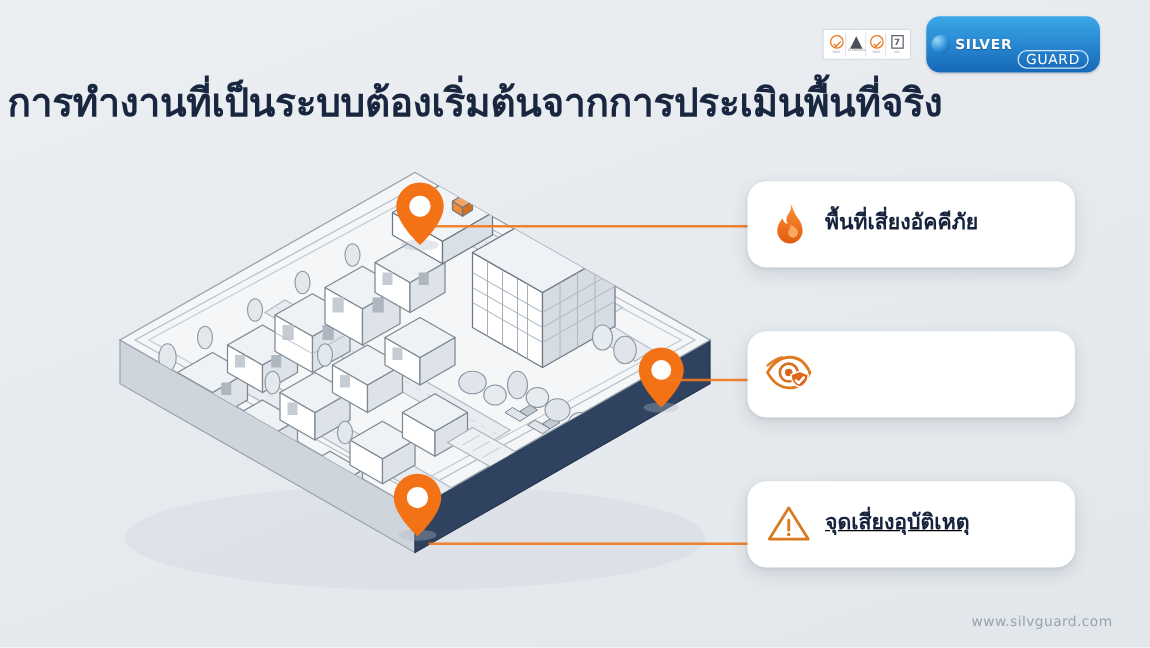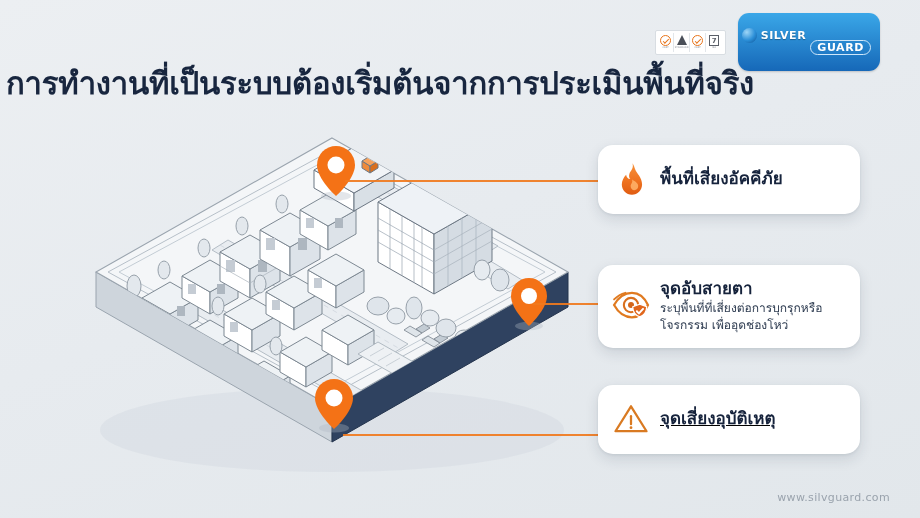--- a/index.html
+++ b/index.html
@@ -82,40 +82,40 @@
     margin-top: .5px;
     white-space: nowrap;
   }
 
   .brand-pill {
     display: flex;
     align-items: center;
     gap: 4px;
     background: linear-gradient(180deg, #3aa7e8 0%, #1668b8 100%);
     border-radius: 11px;
-    padding: 3px 9px 16px 4px;
+    padding: 3px 9px 3px 4px;
     box-shadow: 0 1px 2px rgba(0,0,0,.18);
   }
   .brand-dot {
     width: 15px; height: 15px;
     border-radius: 50%;
     background: radial-gradient(circle at 32% 28%, #9ed6f7 0%, #2b8fd8 55%, #0d4f91 100%);
     flex: none;
   }
   .brand-word {
     color: #ffffff;
     font-size: 11px;
     font-weight: bold;
     letter-spacing: .6px;
     text-shadow: 0 1px 1px rgba(0,0,0,.3);
   }
   .brand-word2 {
     color: #ffffff;
     font-size: 11px;
-    font-weight: bold;
+    font-weight: normal;
     letter-spacing: .6px;
     border: 1.3px solid #cfe7fa;
     border-radius: 8px;
     padding: 0px 6px;
     margin-top: 24px;
   }
 
   
   .headline {
     position: absolute;
@@ -488,24 +488,20 @@
   <div class="card-icon">
     <svg viewBox="0 0 40 34" width="38" height="32" xmlns="http://www.w3.org/2000/svg">
       <path d="M2,16 C7,7 14,3 21,3 C28,3 34,7 38,16 C34,25 28,29 21,29 C14,29 7,25 2,16 Z" fill="none" stroke="#e07a20" stroke-width="2.4"></path>
       <circle cx="20" cy="16" r="7.6" fill="none" stroke="#d96f1d" stroke-width="2.2"></circle>
       <circle cx="20" cy="16" r="3.2" fill="#d4661a"></circle>
       <path d="M2,10 C6,6 10,4 14,3" fill="none" stroke="#e07a20" stroke-width="2" stroke-linecap="round"></path>
       <path d="M27,16 l9,-3.4 l9,3.4 c0,7 -4.3,11.4 -9,13 c-4.7,-1.6 -9,-6 -9,-13 z" transform="translate(-6,3) scale(0.82) translate(7,2)" fill="#e0661c" stroke="#ffffff" stroke-width="1.6"></path>
       <path d="M26.2,22.6 l2.2,2.3 l4.4,-4.8" fill="none" stroke="#ffffff" stroke-width="2.1" stroke-linecap="round" stroke-linejoin="round"></path>
     </svg>
   </div>
-  <div class="card-body">
-    <div class="card-title">จุดอับสายตา</div>
-    <div class="card-desc">ระบุพื้นที่ที่เสี่ยงต่อการบุกรุกหรือโจรกรรม เพื่ออุดช่องโหว่</div>
-  </div>
 </div>
 
 <div class="card card-3">
   <div class="card-icon">
     <svg viewBox="0 0 38 34" width="36" height="32" xmlns="http://www.w3.org/2000/svg">
       <path d="M19,3.5 L35.5,30 L2.5,30 Z" fill="none" stroke="#d97a22" stroke-width="2.4" stroke-linejoin="round"></path>
       <line x1="19" y1="14" x2="19" y2="22.5" stroke="#d97a22" stroke-width="2.4" stroke-linecap="round"></line>
       <circle cx="19" cy="26.2" r="1.5" fill="#d97a22"></circle>
     </svg>
   </div>

